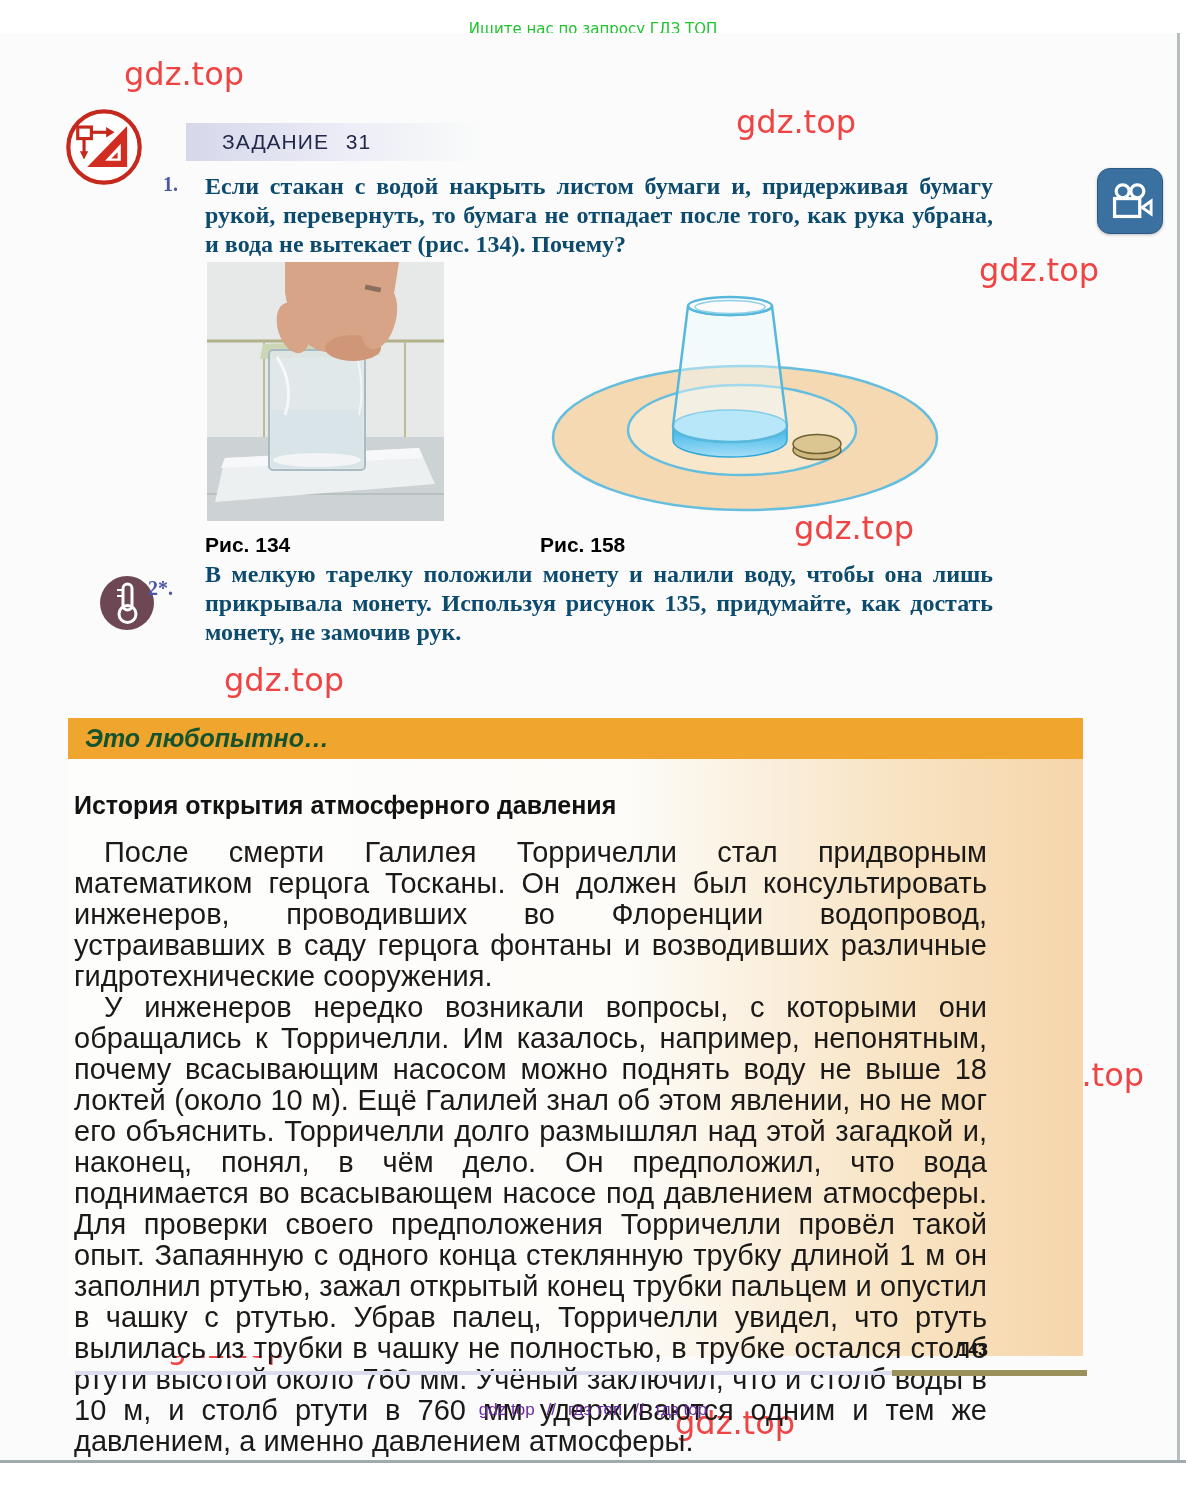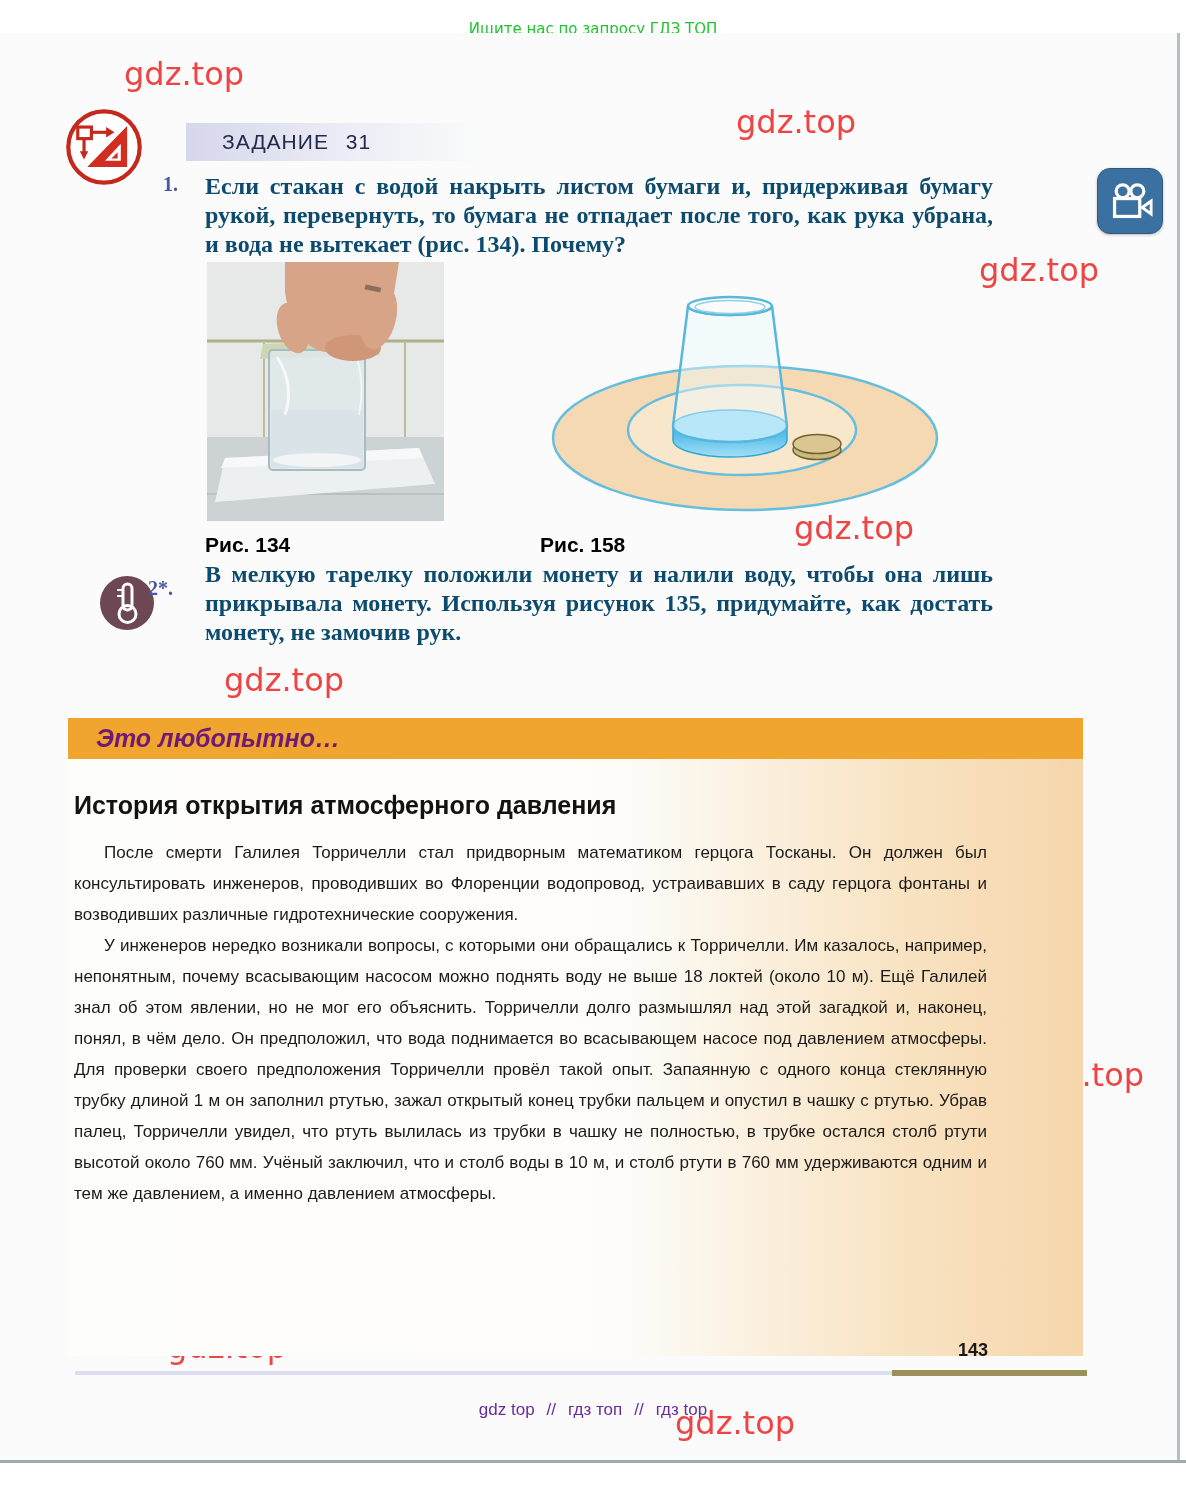--- a/index.html
+++ b/index.html
@@ -42,25 +42,25 @@
   .cap2{left:540px;top:533px;}
 
   
   .video-btn{left:1097px;top:168px;width:64px;height:64px;background:#3a71a0;border:1px solid #2e5a82;
              border-radius:13px;box-shadow:0 1px 3px rgba(0,0,0,.25);cursor:pointer;}
   .video-btn svg{display:block;margin:6px auto 0;}
 
   
   .curious{left:68px;top:718px;width:1015px;height:638px;
     background:linear-gradient(90deg,#fdfdfc 0%,#fdfcf9 55%,#f8e3c2 82%,#f6d6ab 100%);}
-  .curious-header{height:41px;line-height:41px;background:#f0a52f;color:#701a75;
-    font-style:italic;font-weight:bold;font-size:25px;padding-left:28px;}
+  .curious-header{height:41px;line-height:41px;background:#f0a52f;color:#14532d;
+    font-style:italic;font-weight:bold;font-size:25px;padding-left:17px;}
   .curious-body{padding:25px 96px 0 6px;}
   .curious-title{font-weight:bold;font-size:25px;color:#121212;margin:7px 0 17px 0;}
-  .curious-body p{font-size:17px;line-height:31px;text-align:justify;text-indent:30px;
+  .curious-body p{font-size:29px;line-height:31px;text-align:justify;text-indent:30px;
     margin:0;color:#1c1a19;}
 
   
   .pagenum{left:900px;top:1340px;width:88px;text-align:right;font-weight:bold;font-size:18px;color:#181818;}
   .rule{left:75px;top:1371px;width:1012px;height:4px;background:#dcdcef;}
   .rule-accent{left:892px;top:1370px;width:195px;height:6px;background:#99905c;}
 
   
   .footer{top:1400px;left:0;width:100%;text-align:center;font-size:17px;color:#6a2b9e;}
   .footer a{color:#6a2b9e;text-decoration:none;margin:0 8px;cursor:pointer;}

